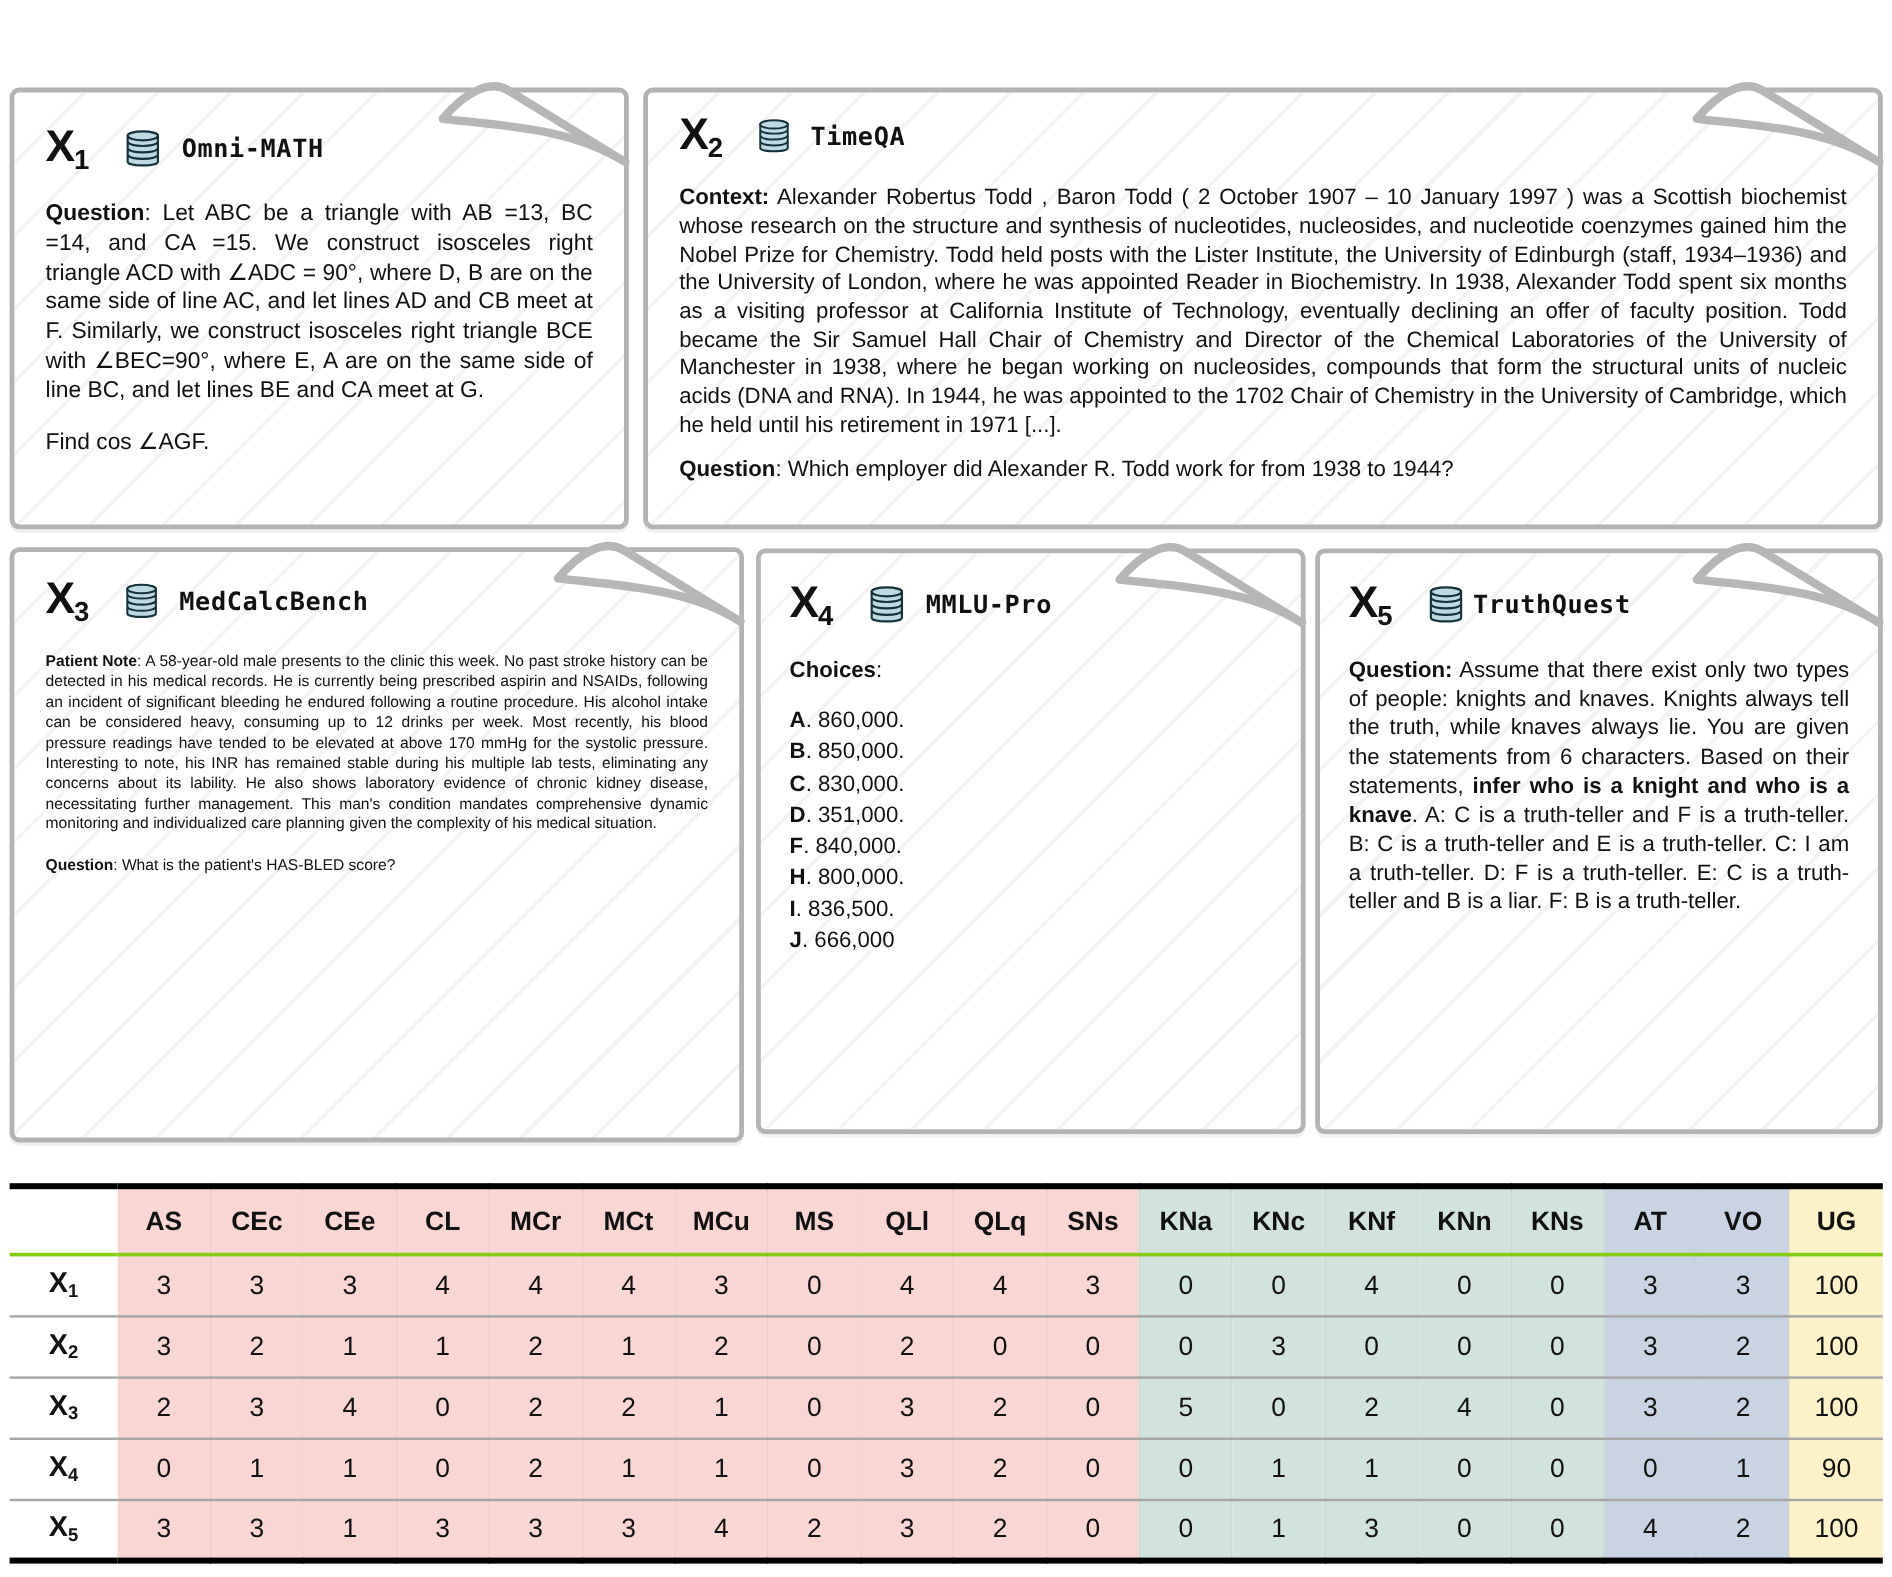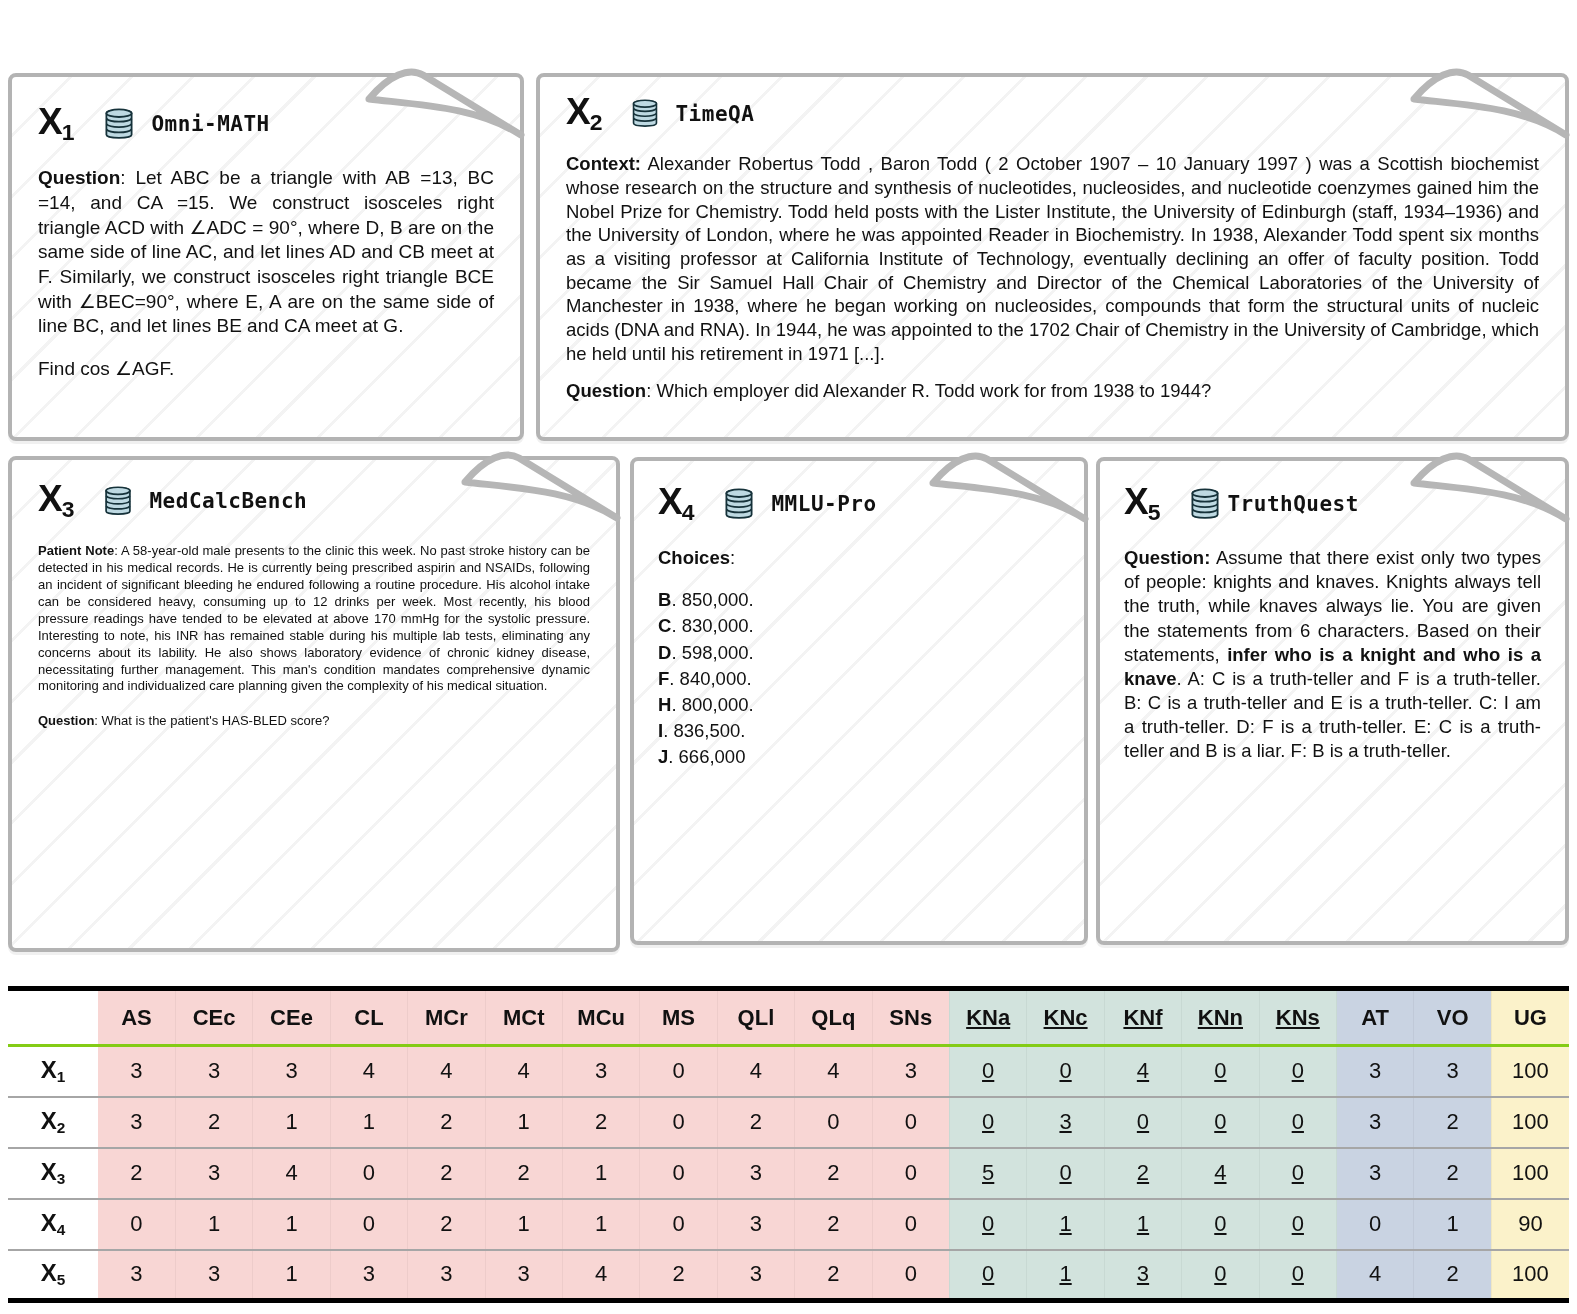--- a/index.html
+++ b/index.html
@@ -68,21 +68,21 @@
   }
   .skill-table th:last-child,.skill-table td:last-child{border-right:none;}
   .skill-table thead th{height:57px;font-size:22px;font-weight:bold;}
   .skill-table tbody td,.skill-table tbody th{height:51px;font-size:22px;font-weight:normal;}
   .skill-table thead tr{border-bottom:3px solid #84cc16;}
   .skill-table tbody tr + tr{border-top:2px solid #a6a6a6;}
   .skill-table .corner,.skill-table .row-label{background:#fff;border-right:none;}
   .skill-table .row-label{font-weight:bold;font-size:24px;text-align:center;}
   .skill-table .row-label sub{font-size:0.64em;vertical-align:-0.25em;font-weight:bold;}
   .g-red{background:var(--group-red);}
-  .g-green{background:var(--group-green);text-decoration:underline;}
+  .g-green{background:var(--group-green);}
   .g-blue{background:var(--group-blue);}
   .g-yellow{background:var(--group-yellow);}
 </style>
 </head>
 <body>
 
 <section class="card" id="card-x1">
   <svg class="fold" viewBox="0 0 168 82">
     <path d="M8,36 C28,12 48,4 62,12 L160,72 C116,44 60,42 8,36 Z" fill="#ffffff" stroke="#b6b6b6" stroke-width="7" stroke-linejoin="round" stroke-linecap="round"></path>
   </svg>
@@ -171,23 +171,24 @@
           <path d="M8,14 C12,18.5 32,18.5 36,14" fill="none"></path>
           <path d="M8,20 C12,24.5 32,24.5 36,20" fill="none"></path>
           <path d="M8,26 C12,30.5 32,30.5 36,26" fill="none"></path>
         </g>
       </svg>
     </span>
     <span class="dataset-name">MMLU-Pro</span>
   </header>
   <div class="card-body">
       <p class="para"><b>Choices</b><span>:</span></p>
+      <p class="para tight"><b>A</b><span>. 860,000.</span></p>
       <p class="para tight"><b>B</b><span>. 850,000.</span></p>
       <p class="para tight"><b>C</b><span>. 830,000.</span></p>
-      <p class="para tight"><b>D</b><span>. 598,000.</span></p>
+      <p class="para tight"><b>D</b><span>. 351,000.</span></p>
       <p class="para tight"><b>F</b><span>. 840,000.</span></p>
       <p class="para tight"><b>H</b><span>. 800,000.</span></p>
       <p class="para tight"><b>I</b><span>. 836,500.</span></p>
       <p class="para tight"><b>J</b><span>. 666,000</span></p>
     </div>
 </section>
 
 <section class="card" id="card-x5">
   <svg class="fold" viewBox="0 0 168 82">
     <path d="M8,36 C28,12 48,4 62,12 L160,72 C116,44 60,42 8,36 Z" fill="#ffffff" stroke="#b6b6b6" stroke-width="7" stroke-linejoin="round" stroke-linecap="round"></path>

